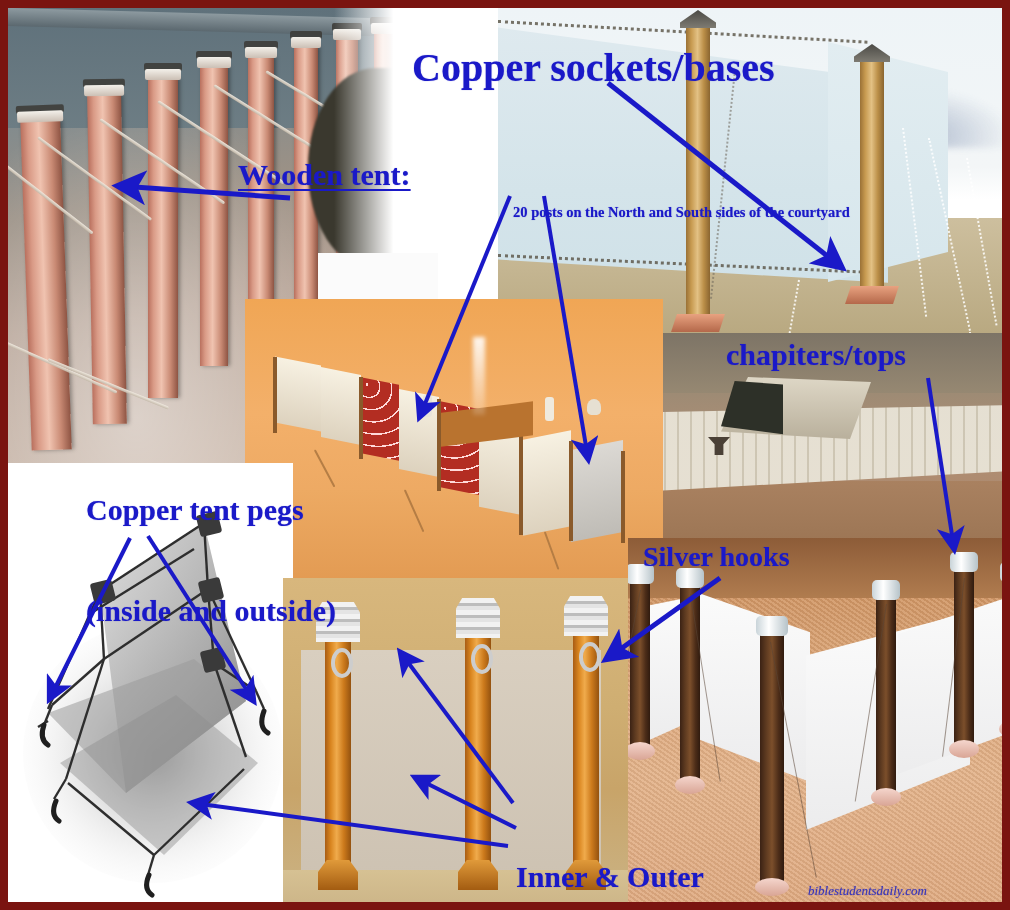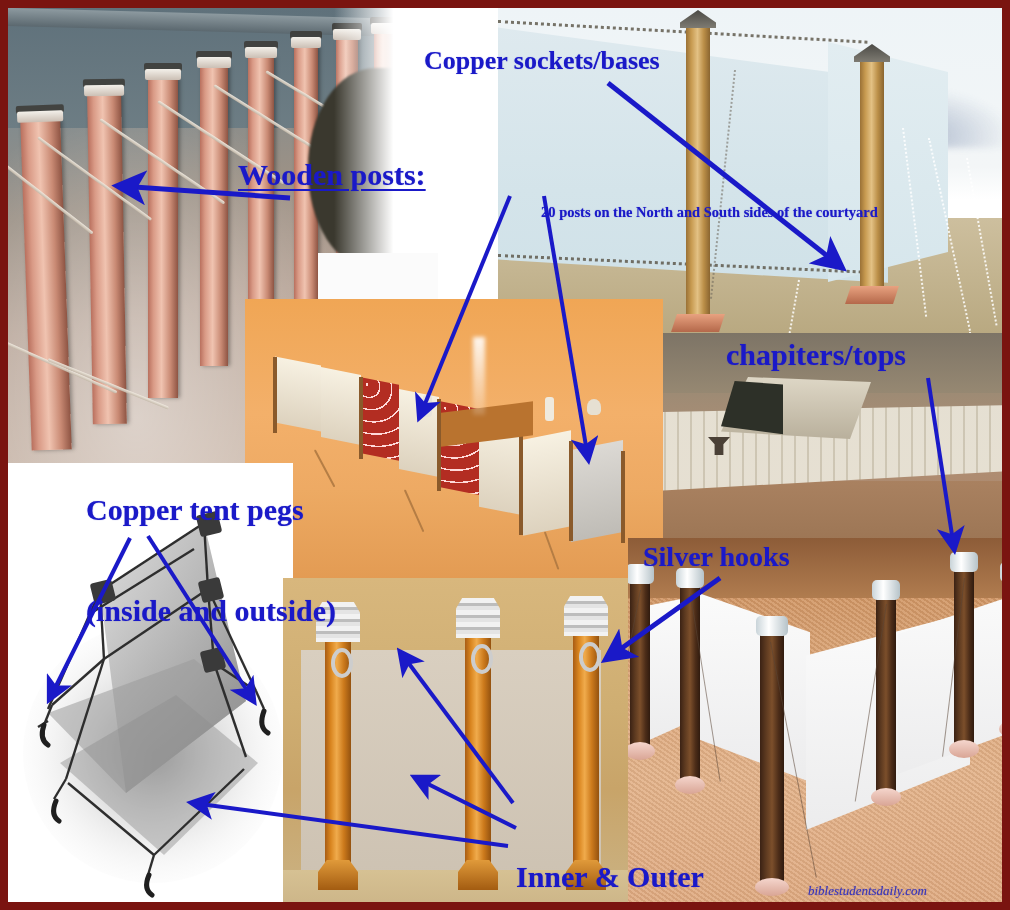--- a/index.html
+++ b/index.html
@@ -124,25 +124,25 @@
   .rcurtain{position:absolute;background:linear-gradient(180deg,#fbfbfb,#ececed);}
   .cord{position:absolute;width:1px;background:rgba(90,70,55,.55);transform-origin:top center;}
 
   
   .lbl{position:absolute;color:#1a19c8;font-weight:bold;
     font-family:"Liberation Serif", serif;line-height:1.12;white-space:pre;
     text-shadow:0 0 1px rgba(26,25,200,.5);}
   #lbl-title{left:22px;top:24px;color:#d21210;font-size:30px;font-weight:bold;
     text-decoration:underline;text-decoration-thickness:3px;text-underline-offset:5px;
     font-family:"Liberation Serif", serif;}
-  #lbl-sockets{left:416px;top:38px;font-size:26px;text-align:right;}
+  #lbl-sockets{left:404px;top:38px;font-size:40px;text-align:right;}
   #lbl-posts{left:230px;top:150px;font-size:30px;text-decoration:underline;
     text-decoration-thickness:2px;text-underline-offset:4px;}
   #lbl-counts{left:505px;top:164px;font-size:14.5px;}
-  #lbl-counts div{margin-bottom:11px;margin-left:28px;}
+  #lbl-counts div{margin-bottom:11px;}
   #lbl-chapiters{left:718px;top:330px;font-size:30px;}
   #lbl-pegs{left:78px;top:418px;font-size:30px;}
   #lbl-hooks{left:635px;top:533px;font-size:28px;}
   #lbl-ropes{left:508px;top:785px;font-size:30px;}
   #lbl-watermark{left:800px;top:876px;font-size:13px;color:#3b38b8;
     font-style:italic;font-weight:normal;font-family:"Liberation Serif", serif;}
 
   #arrows{position:absolute;left:0;top:0;width:1010px;height:910px;pointer-events:none;}
 </style>
 </head>
@@ -395,21 +395,21 @@
       <line x1="122" y1="530" x2="42" y2="690" stroke-width="4"></line>
       <line x1="140" y1="528" x2="245" y2="692" stroke-width="4"></line>
       <line x1="712" y1="570" x2="600" y2="650"></line>
       <line x1="505" y1="795" x2="393" y2="645" stroke-width="4"></line>
       <line x1="500" y1="838" x2="185" y2="795" stroke-width="4"></line>
       <line x1="508" y1="820" x2="408" y2="770" stroke-width="4"></line>
     </g>
   </svg>
 
   <div class="lbl" id="lbl-sockets">Copper sockets/bases</div>
-  <div class="lbl" id="lbl-posts">Wooden posts:</div>
+  <div class="lbl" id="lbl-posts">Wooden tent:</div>
 
   <div class="lbl" id="lbl-counts">
     <div>20 posts on the North and South sides of the courtyard</div>
   </div>
 
   <div class="lbl" id="lbl-chapiters">chapiters/tops</div>
 
   <div class="lbl" id="lbl-pegs">
     <div>Copper tent pegs</div>
     <div>(inside and outside)</div>

